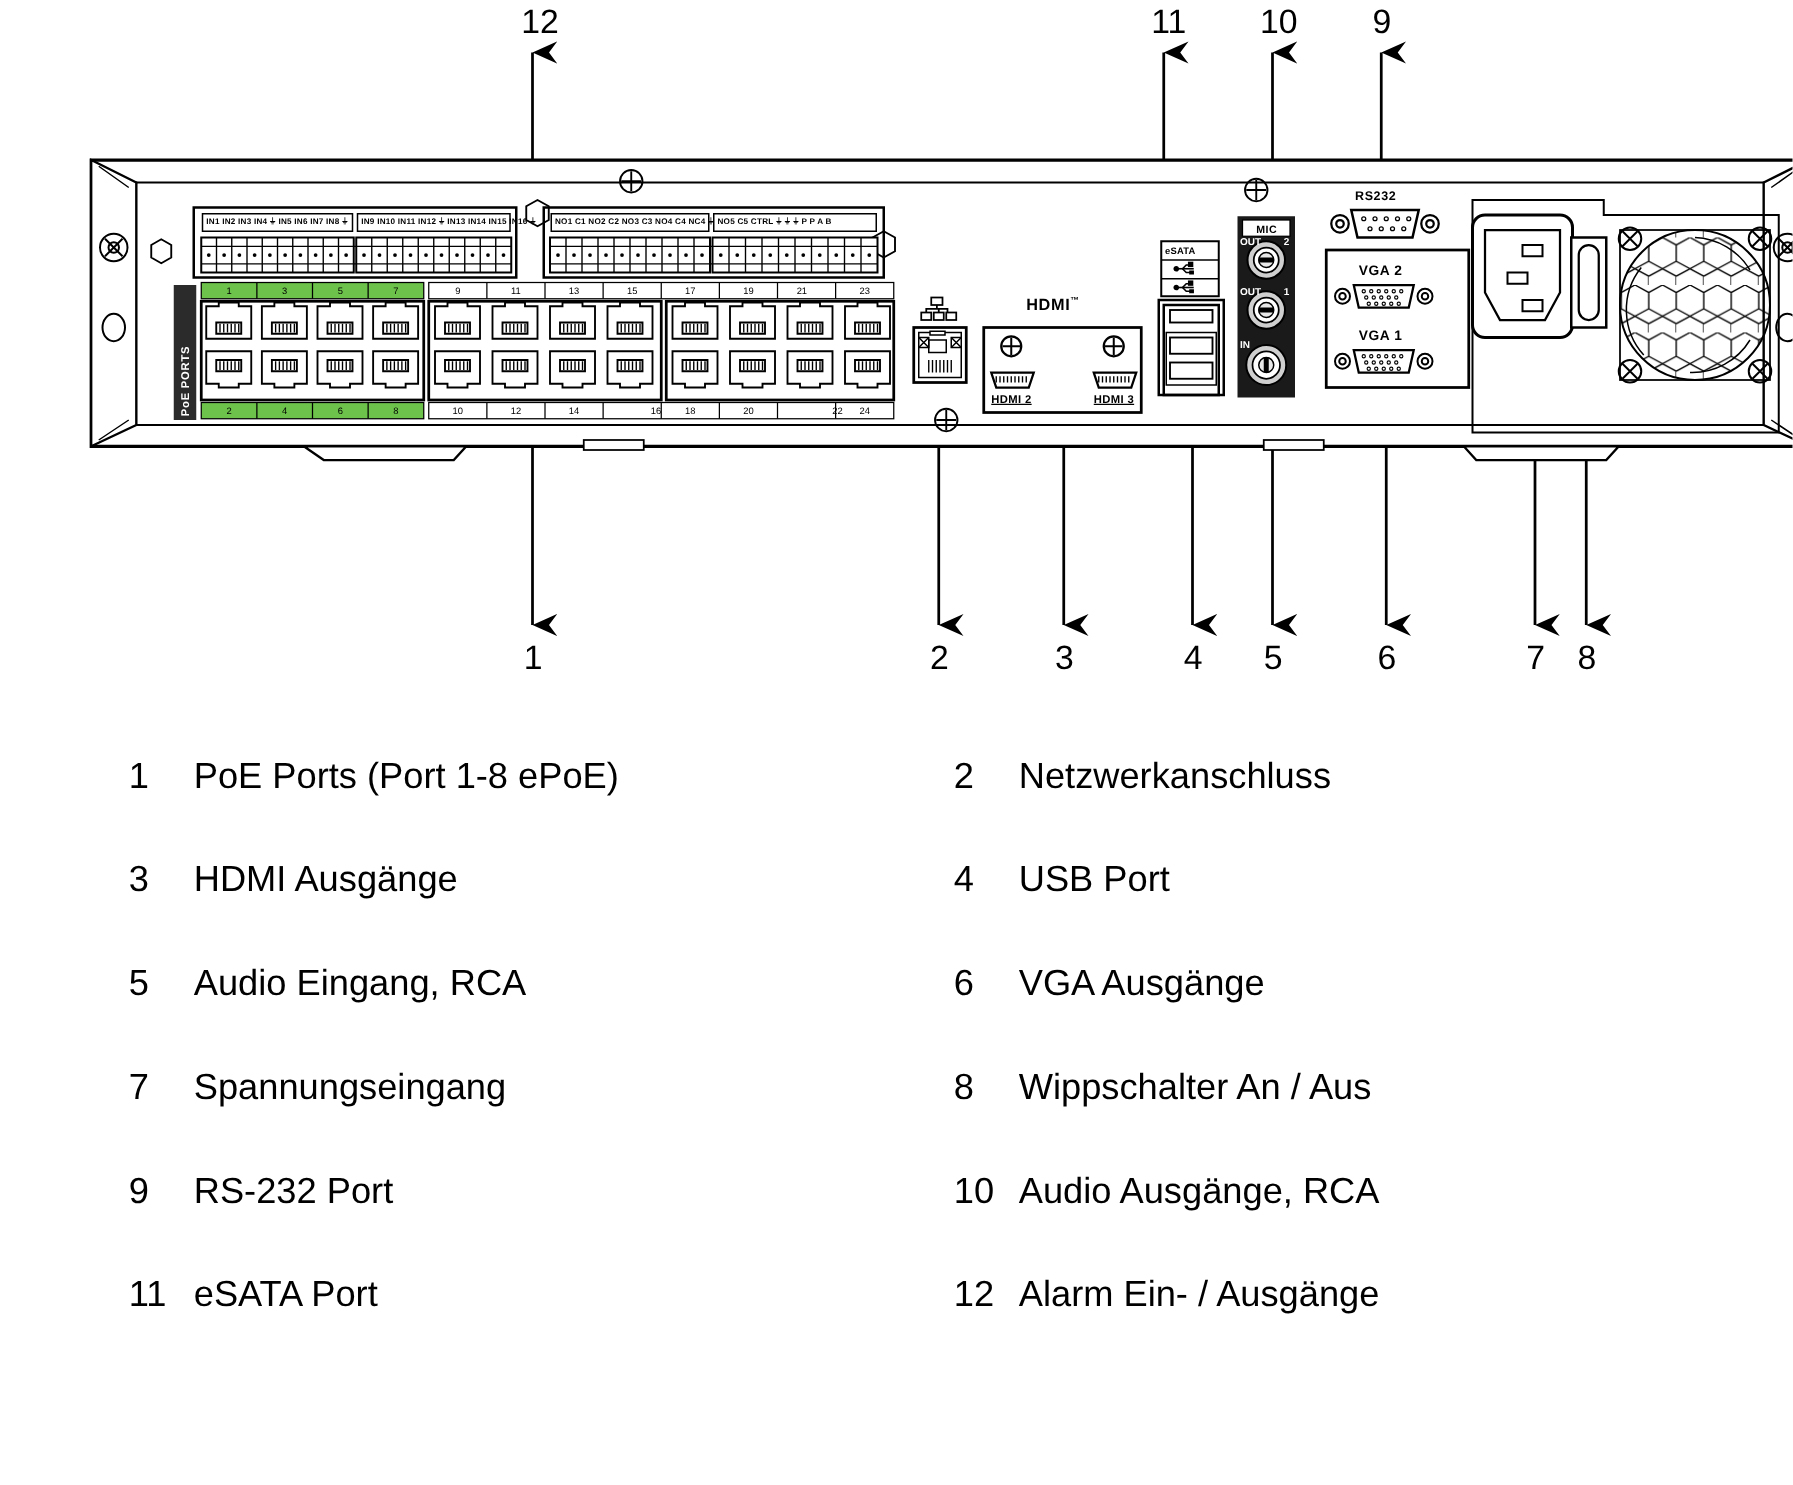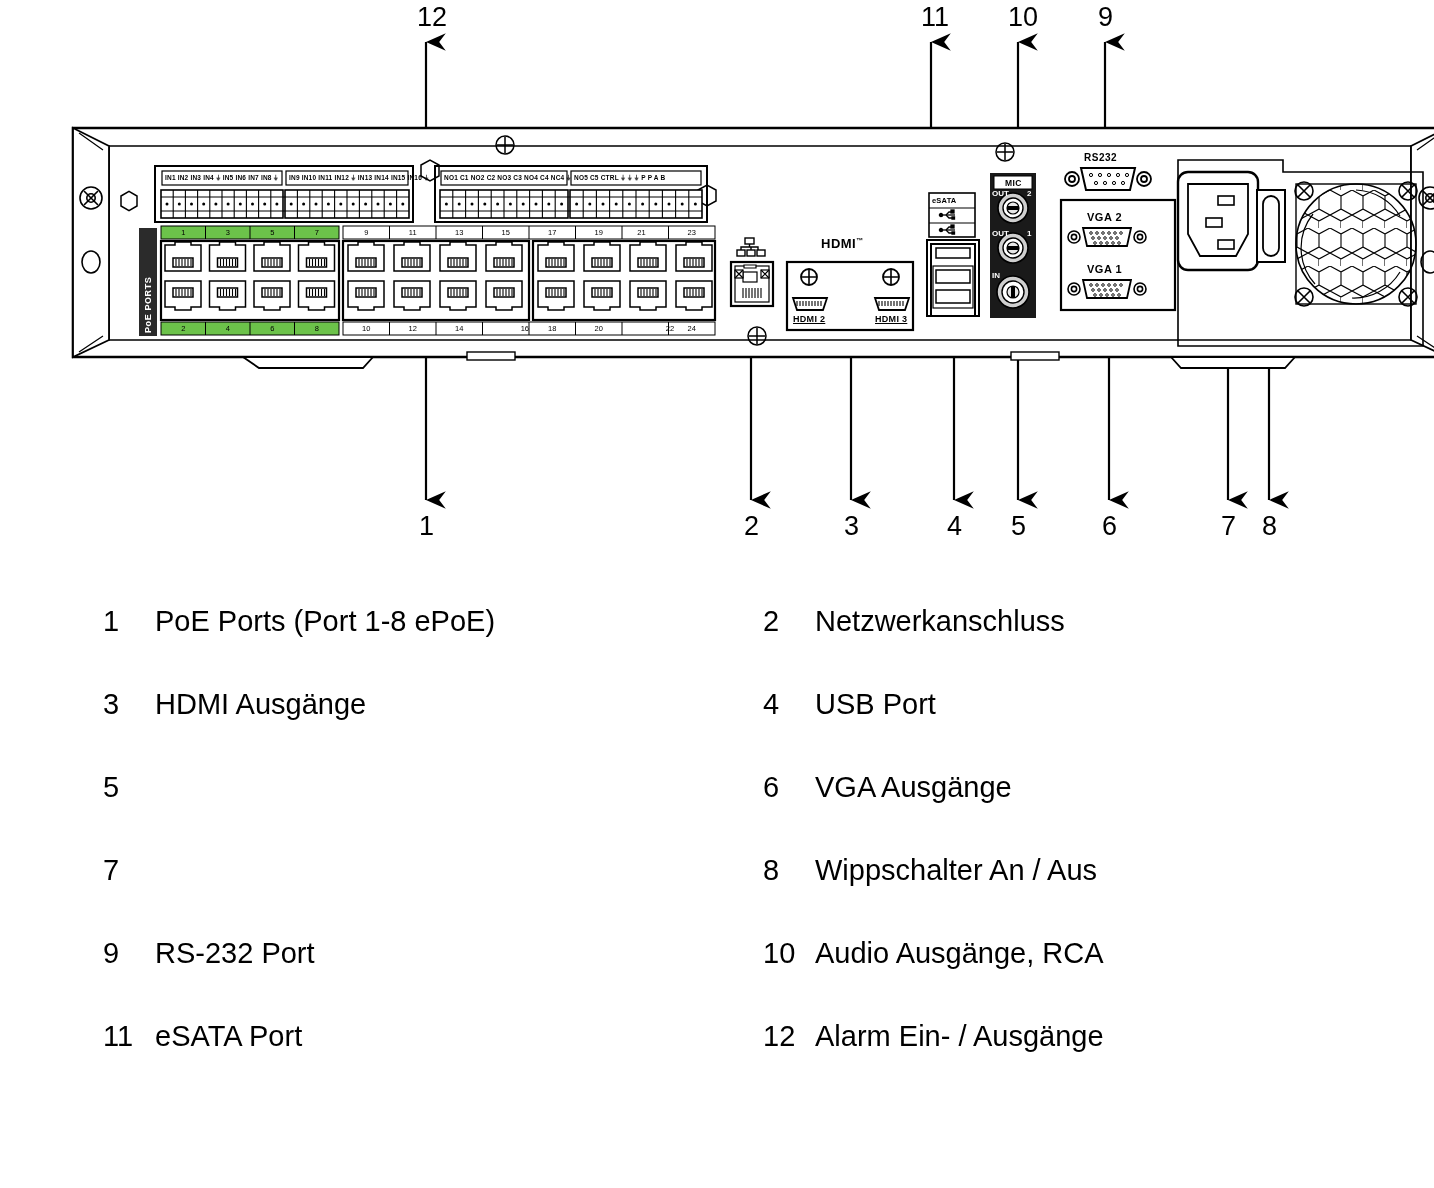--- a/index.html
+++ b/index.html
@@ -882,29 +882,31 @@
         <span class="legend-text">HDMI Ausgänge</span>
       </div>
       <div class="legend-cell">
         <span class="legend-num">4</span>
         <span class="legend-text">USB Port</span>
       </div>
     </div>
     <div class="legend-row">
       <div class="legend-cell left">
         <span class="legend-num">5</span>
+        <span class="legend-text">Audio Eingang, RCA</span>
       </div>
       <div class="legend-cell">
         <span class="legend-num">6</span>
         <span class="legend-text">VGA Ausgänge</span>
       </div>
     </div>
     <div class="legend-row">
       <div class="legend-cell left">
         <span class="legend-num">7</span>
+        <span class="legend-text">Spannungseingang</span>
       </div>
       <div class="legend-cell">
         <span class="legend-num">8</span>
         <span class="legend-text">Wippschalter An / Aus</span>
       </div>
     </div>
     <div class="legend-row">
       <div class="legend-cell left">
         <span class="legend-num">9</span>
         <span class="legend-text">RS-232 Port</span>

